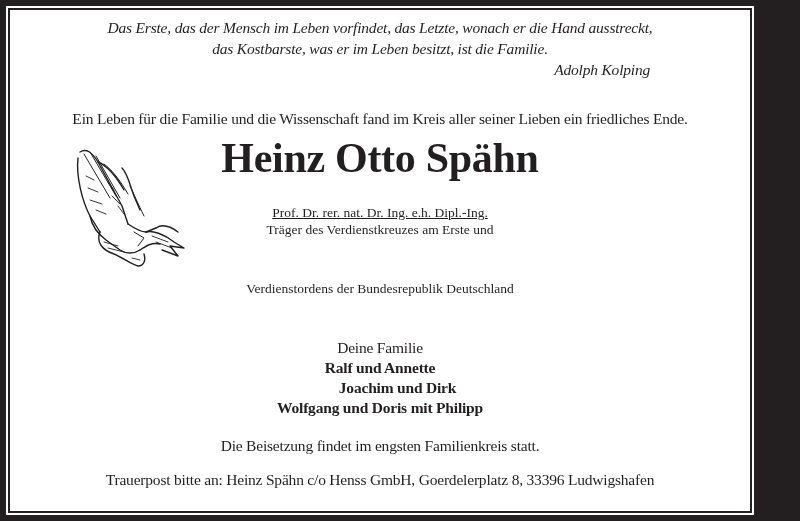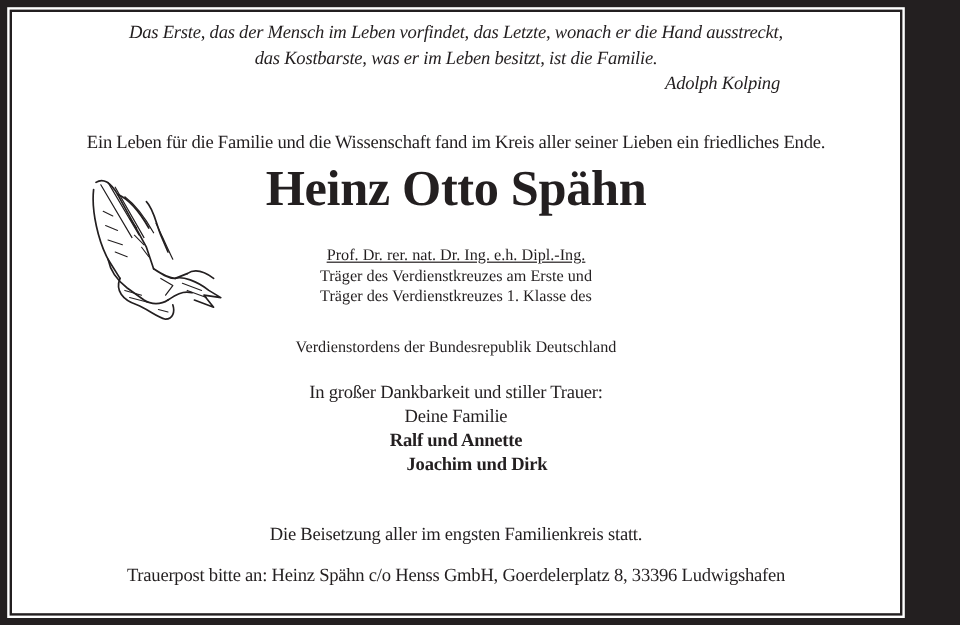--- a/index.html
+++ b/index.html
@@ -59,26 +59,25 @@
         <path d="M30 96 L 44 100 M34 102 L 50 106 M58 112 L 66 114" stroke-width="0.9"></path>
         <path d="M78 90 L 94 96 M82 96 L 98 102" stroke-width="0.9"></path>
         <path d="M60 86 L 70 92 L 64 100" stroke-width="1"></path>
       </svg>
     </div>
 
     <div class="abs center name" style="top:124px;">Heinz Otto Spähn</div>
 
     <div class="abs center titles" style="top:194px;text-decoration:underline;">Prof. Dr. rer. nat. Dr. Ing. e.h. Dipl.-Ing.</div>
     <div class="abs center titles" style="top:211px;">Träger des Verdienstkreuzes am Erste und</div>
-    <div class="abs center titles" style="top:228px;">Träger des Verdienstkreuzes 1. Klasse des</div>
     <div class="abs center titles" style="top:245px;margin-top:25px;">Verdienstordens der Bundesrepublik Deutschland</div>
 
 
-    <div class="abs center body" style="top:308px;">In großer Dankbarkeit und stiller Trauer:</div>
     <div class="abs center body" style="top:328px;">Deine Familie</div>
     <div class="abs center body bold" style="top:348px;">Ralf und Annette</div>
     <div class="abs center body bold" style="top:368px;margin-left:35px;">Joachim und Dirk</div>
+    <div class="abs center body bold" style="top:388px;">Wolfgang und Doris mit Philipp</div>
 
-    <div class="abs center body" style="top:426px;">Die Beisetzung aller im engsten Familienkreis statt.</div>
+    <div class="abs center body" style="top:426px;">Die Beisetzung findet im engsten Familienkreis statt.</div>
     <div class="abs center body" style="top:460px;">Trauerpost bitte an: Heinz Spähn c/o Henss GmbH, Goerdelerplatz 8, 33396 Ludwigshafen</div>
 
   </div>
 </div>
 
 </body></html>

